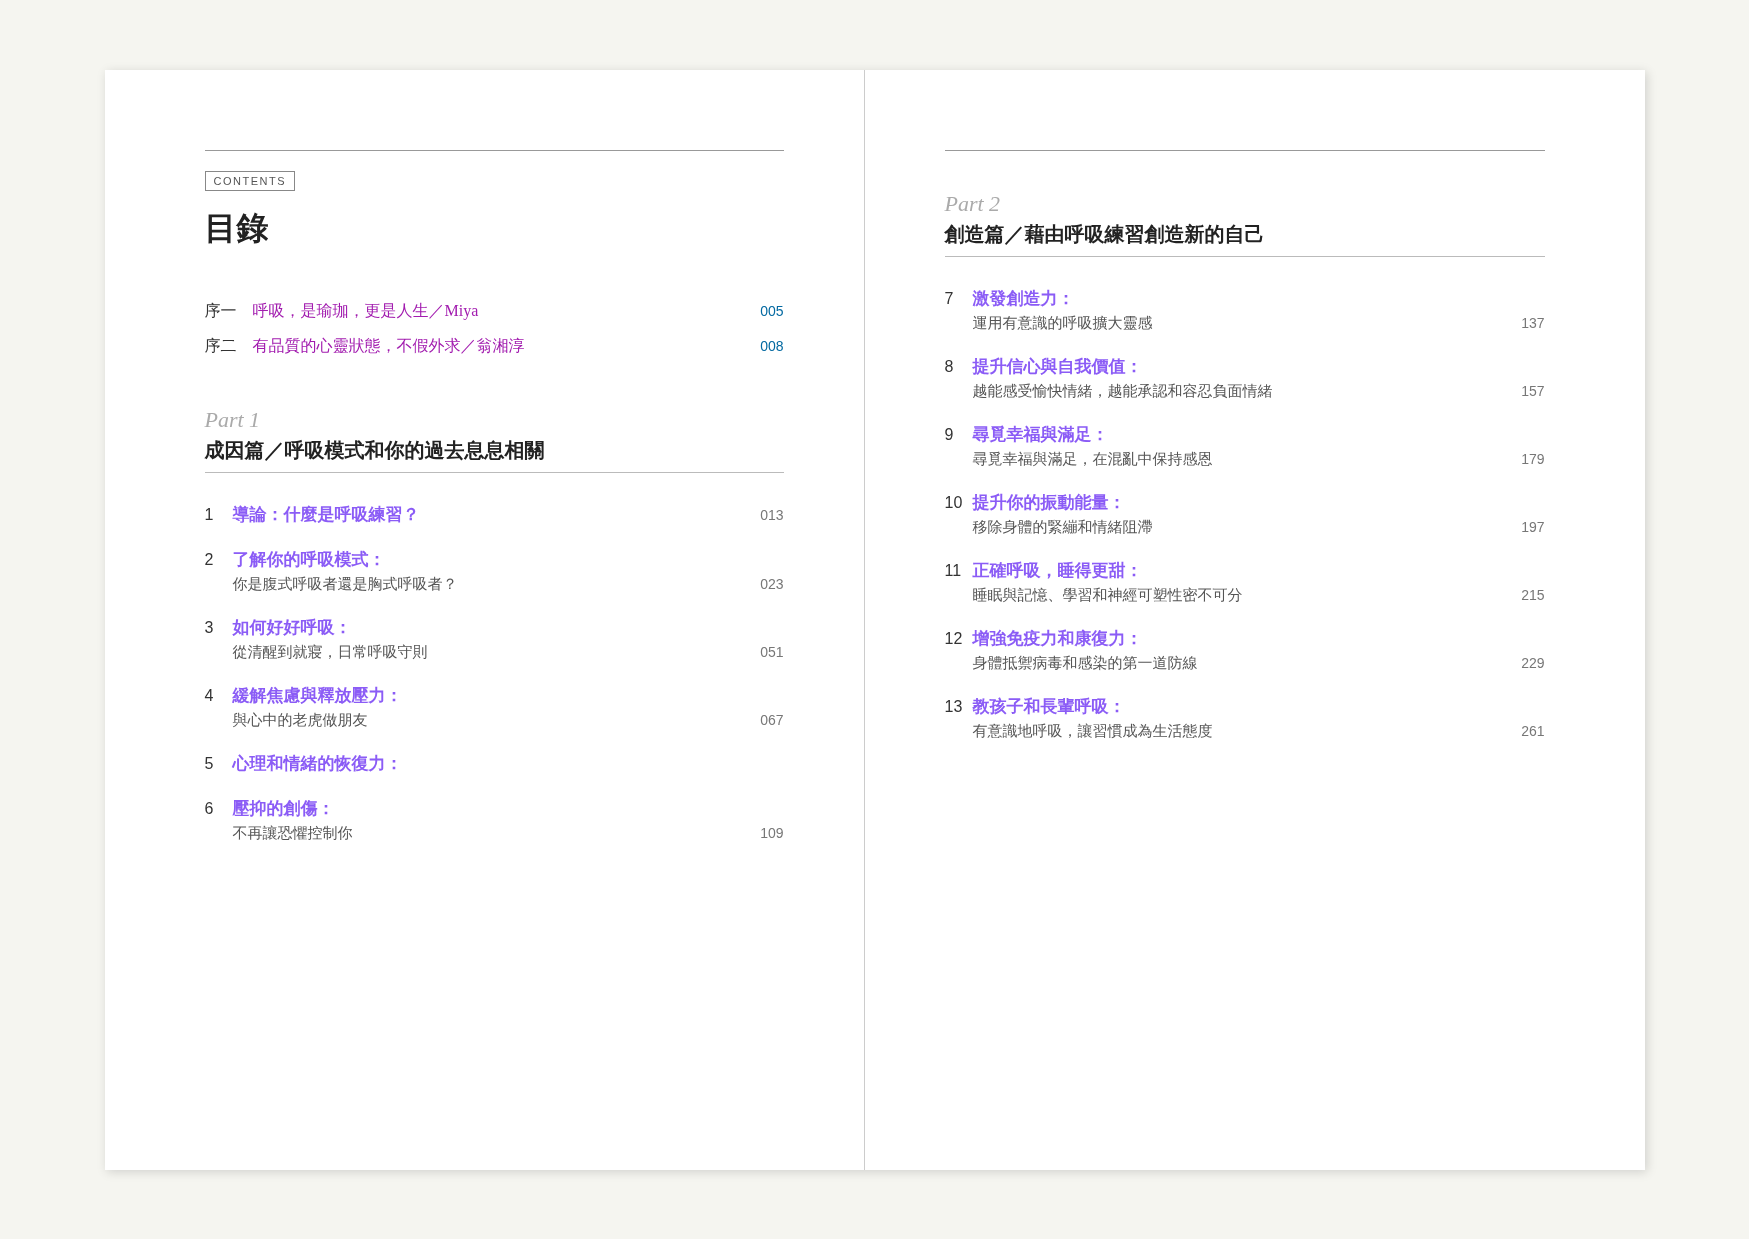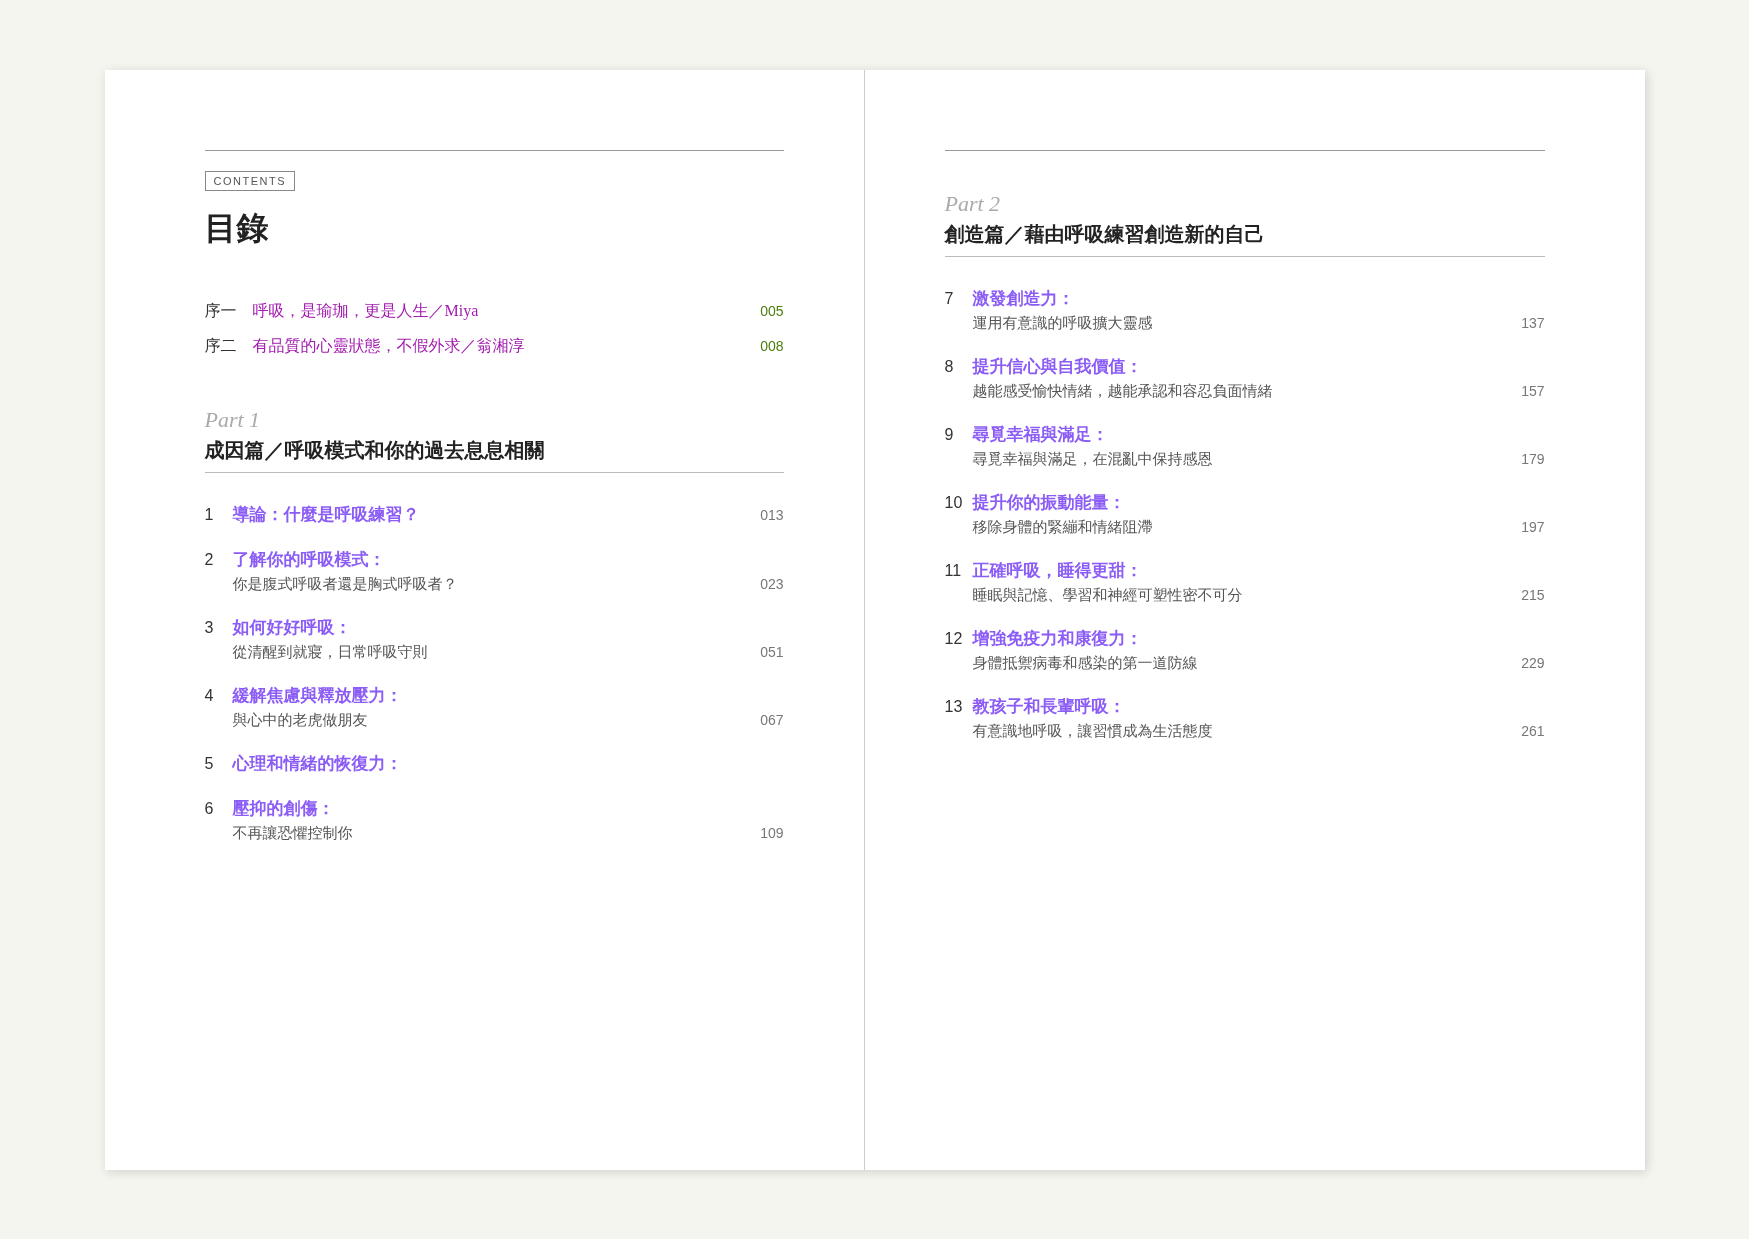--- a/index.html
+++ b/index.html
@@ -99,21 +99,21 @@
     .preface-text {
       font-size: 16px;
       color: #a21caf;
       flex: 1;
       font-family: '標楷體', 'DFKai-SB', 'BiauKai', serif;
       margin-left: 8px;
     }
 
     .preface-page {
       font-size: 14px;
-      color: #4d7c0f;
+      color: #0369a1;
       min-width: 50px;
       text-align: right;
       font-family: Arial, sans-serif;
     }
 
     .part-section {
       margin-bottom: 30px;
     }
 
     .part-label {

